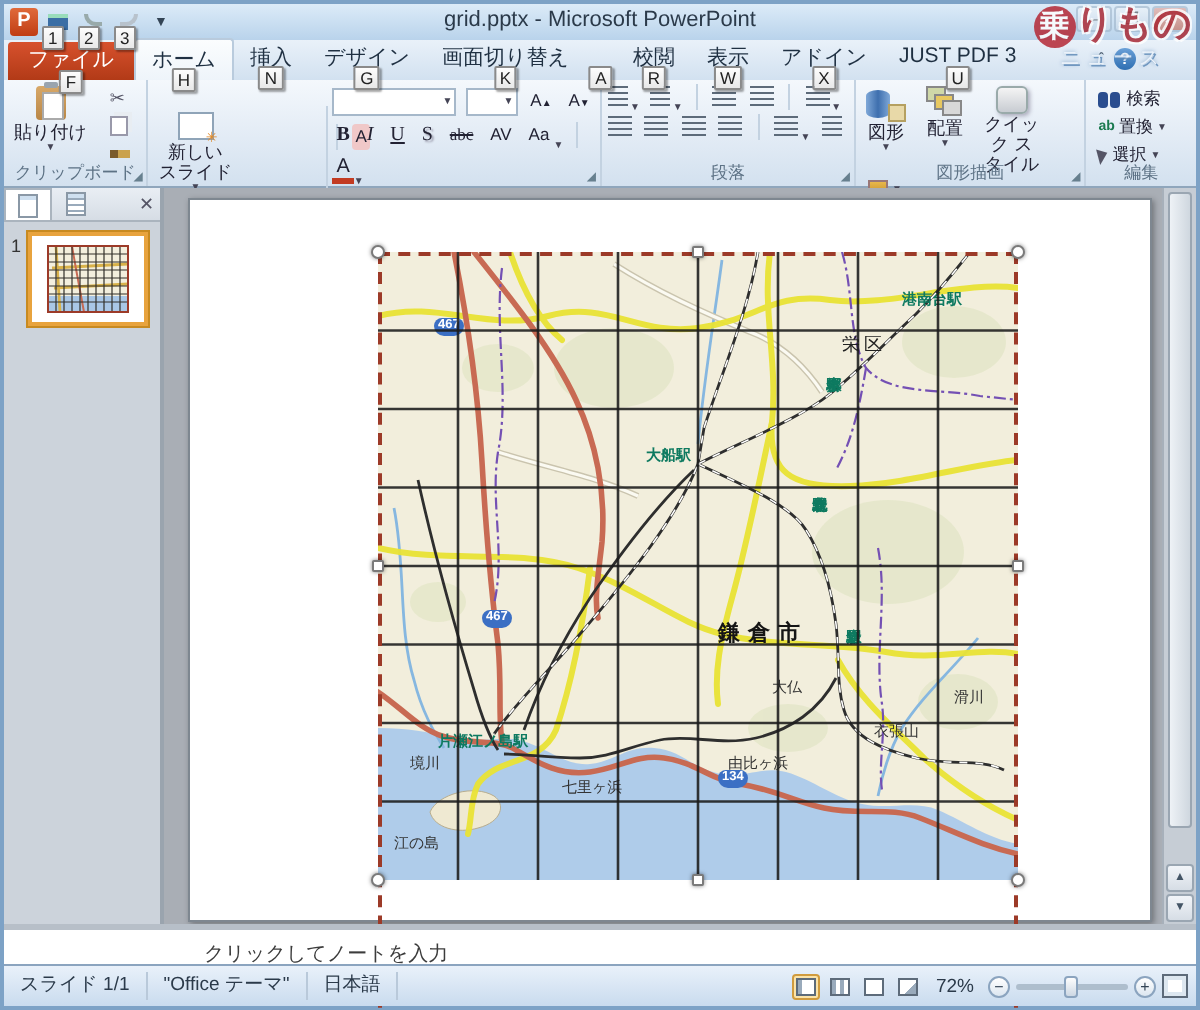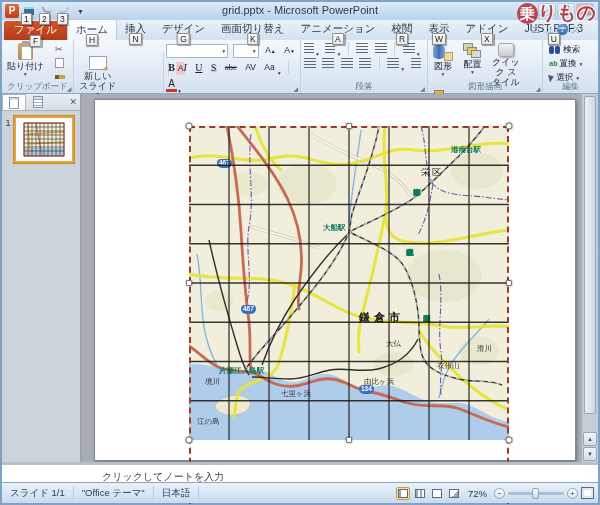--- a/index.html
+++ b/index.html
@@ -232,21 +232,21 @@
   <div class="tabrow">
     <div class="file-tab">
       <span>ファイル</span>
       <span class="keytip kt-tab">F</span>
     </div>
     <div id="tab-strip" style="display:flex;">
         <div class="tab active"><span>ホーム</span><span class="keytip kt-tab">H</span></div>
         <div class="tab"><span>挿入</span><span class="keytip kt-tab">N</span></div>
         <div class="tab"><span>デザイン</span><span class="keytip kt-tab">G</span></div>
         <div class="tab"><span>画面切り替え</span><span class="keytip kt-tab">K</span></div>
-        <div class="tab"><span>アニメーション</span><span class="keytip kt-tab">A</span></div>
+        <div class="tab"><span class="keytip kt-tab">A</span></div>
         <div class="tab"><span>校閲</span><span class="keytip kt-tab">R</span></div>
         <div class="tab"><span>表示</span><span class="keytip kt-tab">W</span></div>
         <div class="tab"><span>アドイン</span><span class="keytip kt-tab">X</span></div>
         <div class="tab"><span>JUST PDF 3</span><span class="keytip kt-tab">U</span></div>
       </div>
     <div class="ribbon-right">
       <span class="min-ribbon">ˆ</span>
       <span class="help-btn">?</span>
     </div>
   </div>

